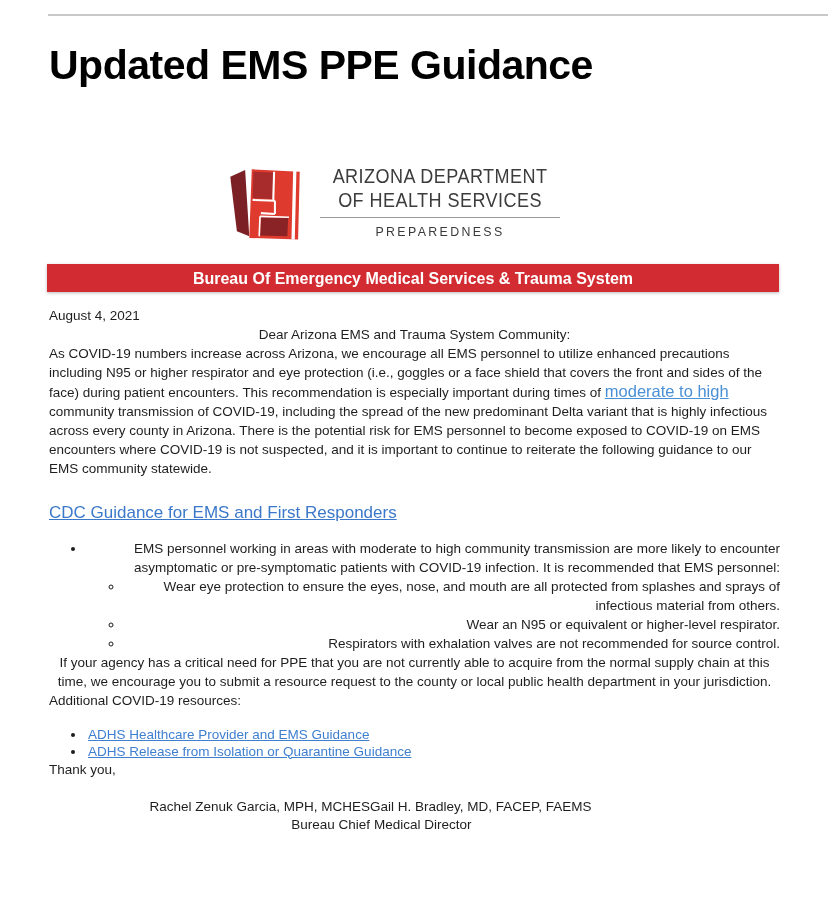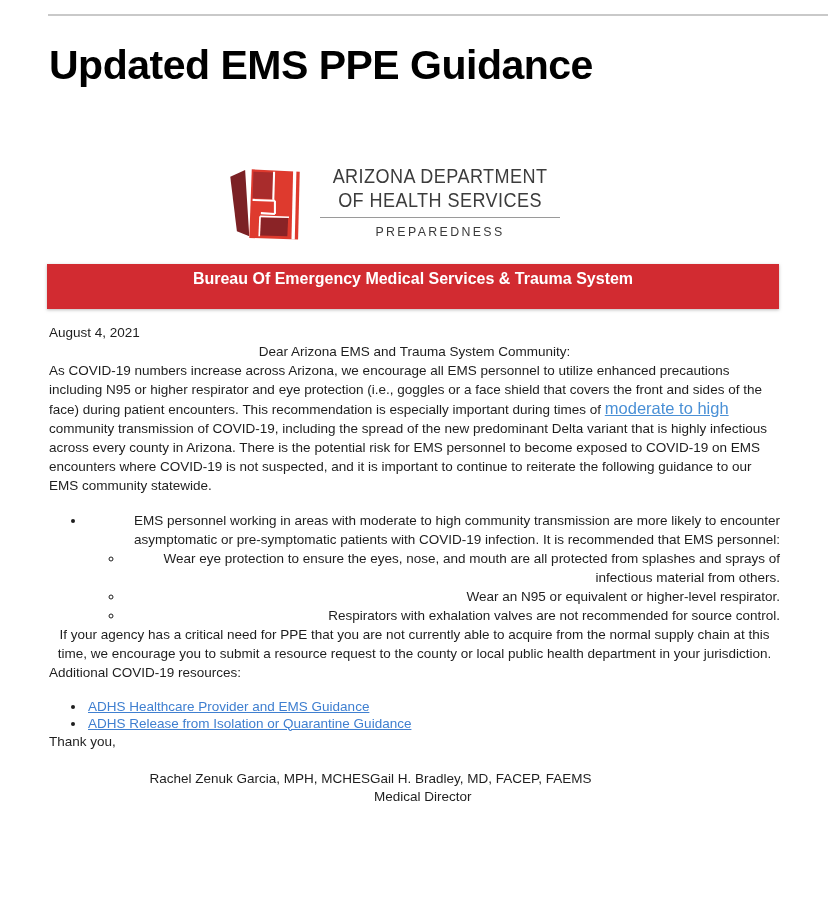--- a/index.html
+++ b/index.html
@@ -61,21 +61,21 @@
     color: #3a3a3a;
     letter-spacing: 2.5px;
     white-space: nowrap;
     transform: scaleX(0.95);
     transform-origin: center;
   }
 
   
   .banner {
     margin: 16px 49px 0 47px;
-    height: 45px;
+    height: 28px;
     line-height: 29px;
     background: #d22b31;
     color: #ffffff;
     font-weight: 700;
     font-size: 16px;
     text-align: center;
     box-shadow: 0 1px 3px rgba(130,130,130,0.55);
   }
 
   
@@ -179,20 +179,21 @@
 <div class="banner">Bureau Of Emergency Medical Services &amp; Trauma System</div>
 
 <div class="letter">
 
   <p class="date-line">August 4, 2021</p>
 
   <p class="salutation">Dear Arizona EMS and Trauma System Community:</p>
 
   <p class="intro-paragraph"><span>As COVID-19 numbers increase across Arizona, we encourage all EMS personnel to utilize enhanced precautions including N95 or higher respirator and eye protection (i.e., goggles or a face shield that covers the front and sides of the face) during patient encounters. This recommendation is especially important during times of </span><a class="inline-link">moderate to high</a><span> community transmission of COVID-19, including the spread of the new predominant Delta variant that is highly infectious across every county in Arizona. There is the potential risk for EMS personnel to become exposed to COVID-19 on EMS encounters where COVID-19 is not suspected, and it is important to continue to reiterate the following guidance to our EMS community statewide.</span></p>
 
+  <a class="cdc-link-heading">CDC Guidance for EMS and First Responders</a>
 
   <ul class="main-list">
     <li>
       <span>EMS personnel working in areas with moderate to high community transmission are more likely to encounter asymptomatic or pre-symptomatic patients with COVID-19 infection. It is recommended that EMS personnel:</span>
       <ul class="sub-list">
         <li>Wear eye protection to ensure the eyes, nose, and mouth are all protected from splashes and sprays of infectious material from others.</li>
         <li>Wear an N95 or equivalent or higher-level respirator.</li>
         <li>Respirators with exhalation valves are not recommended for source control.</li>
       </ul>
     </li>
@@ -205,20 +206,21 @@
   <ul class="resource-list">
     <li><a>ADHS Healthcare Provider and EMS Guidance</a></li>
     <li><a>ADHS Release from Isolation or Quarantine Guidance</a></li>
   </ul>
 
   <p class="closing-line">Thank you,</p>
 
   <div class="signature-row">
     <div class="signature-col first">
       <div class="signature-name">Rachel Zenuk Garcia, MPH, MCHES</div>
+      <div class="signature-title">Bureau Chief</div>
     </div>
     <div class="signature-col">
       <div class="signature-name">Gail H. Bradley, MD, FACEP, FAEMS</div>
       <div class="signature-title indented">Medical Director</div>
     </div>
   </div>
 
 </div>
 
 </body></html>

